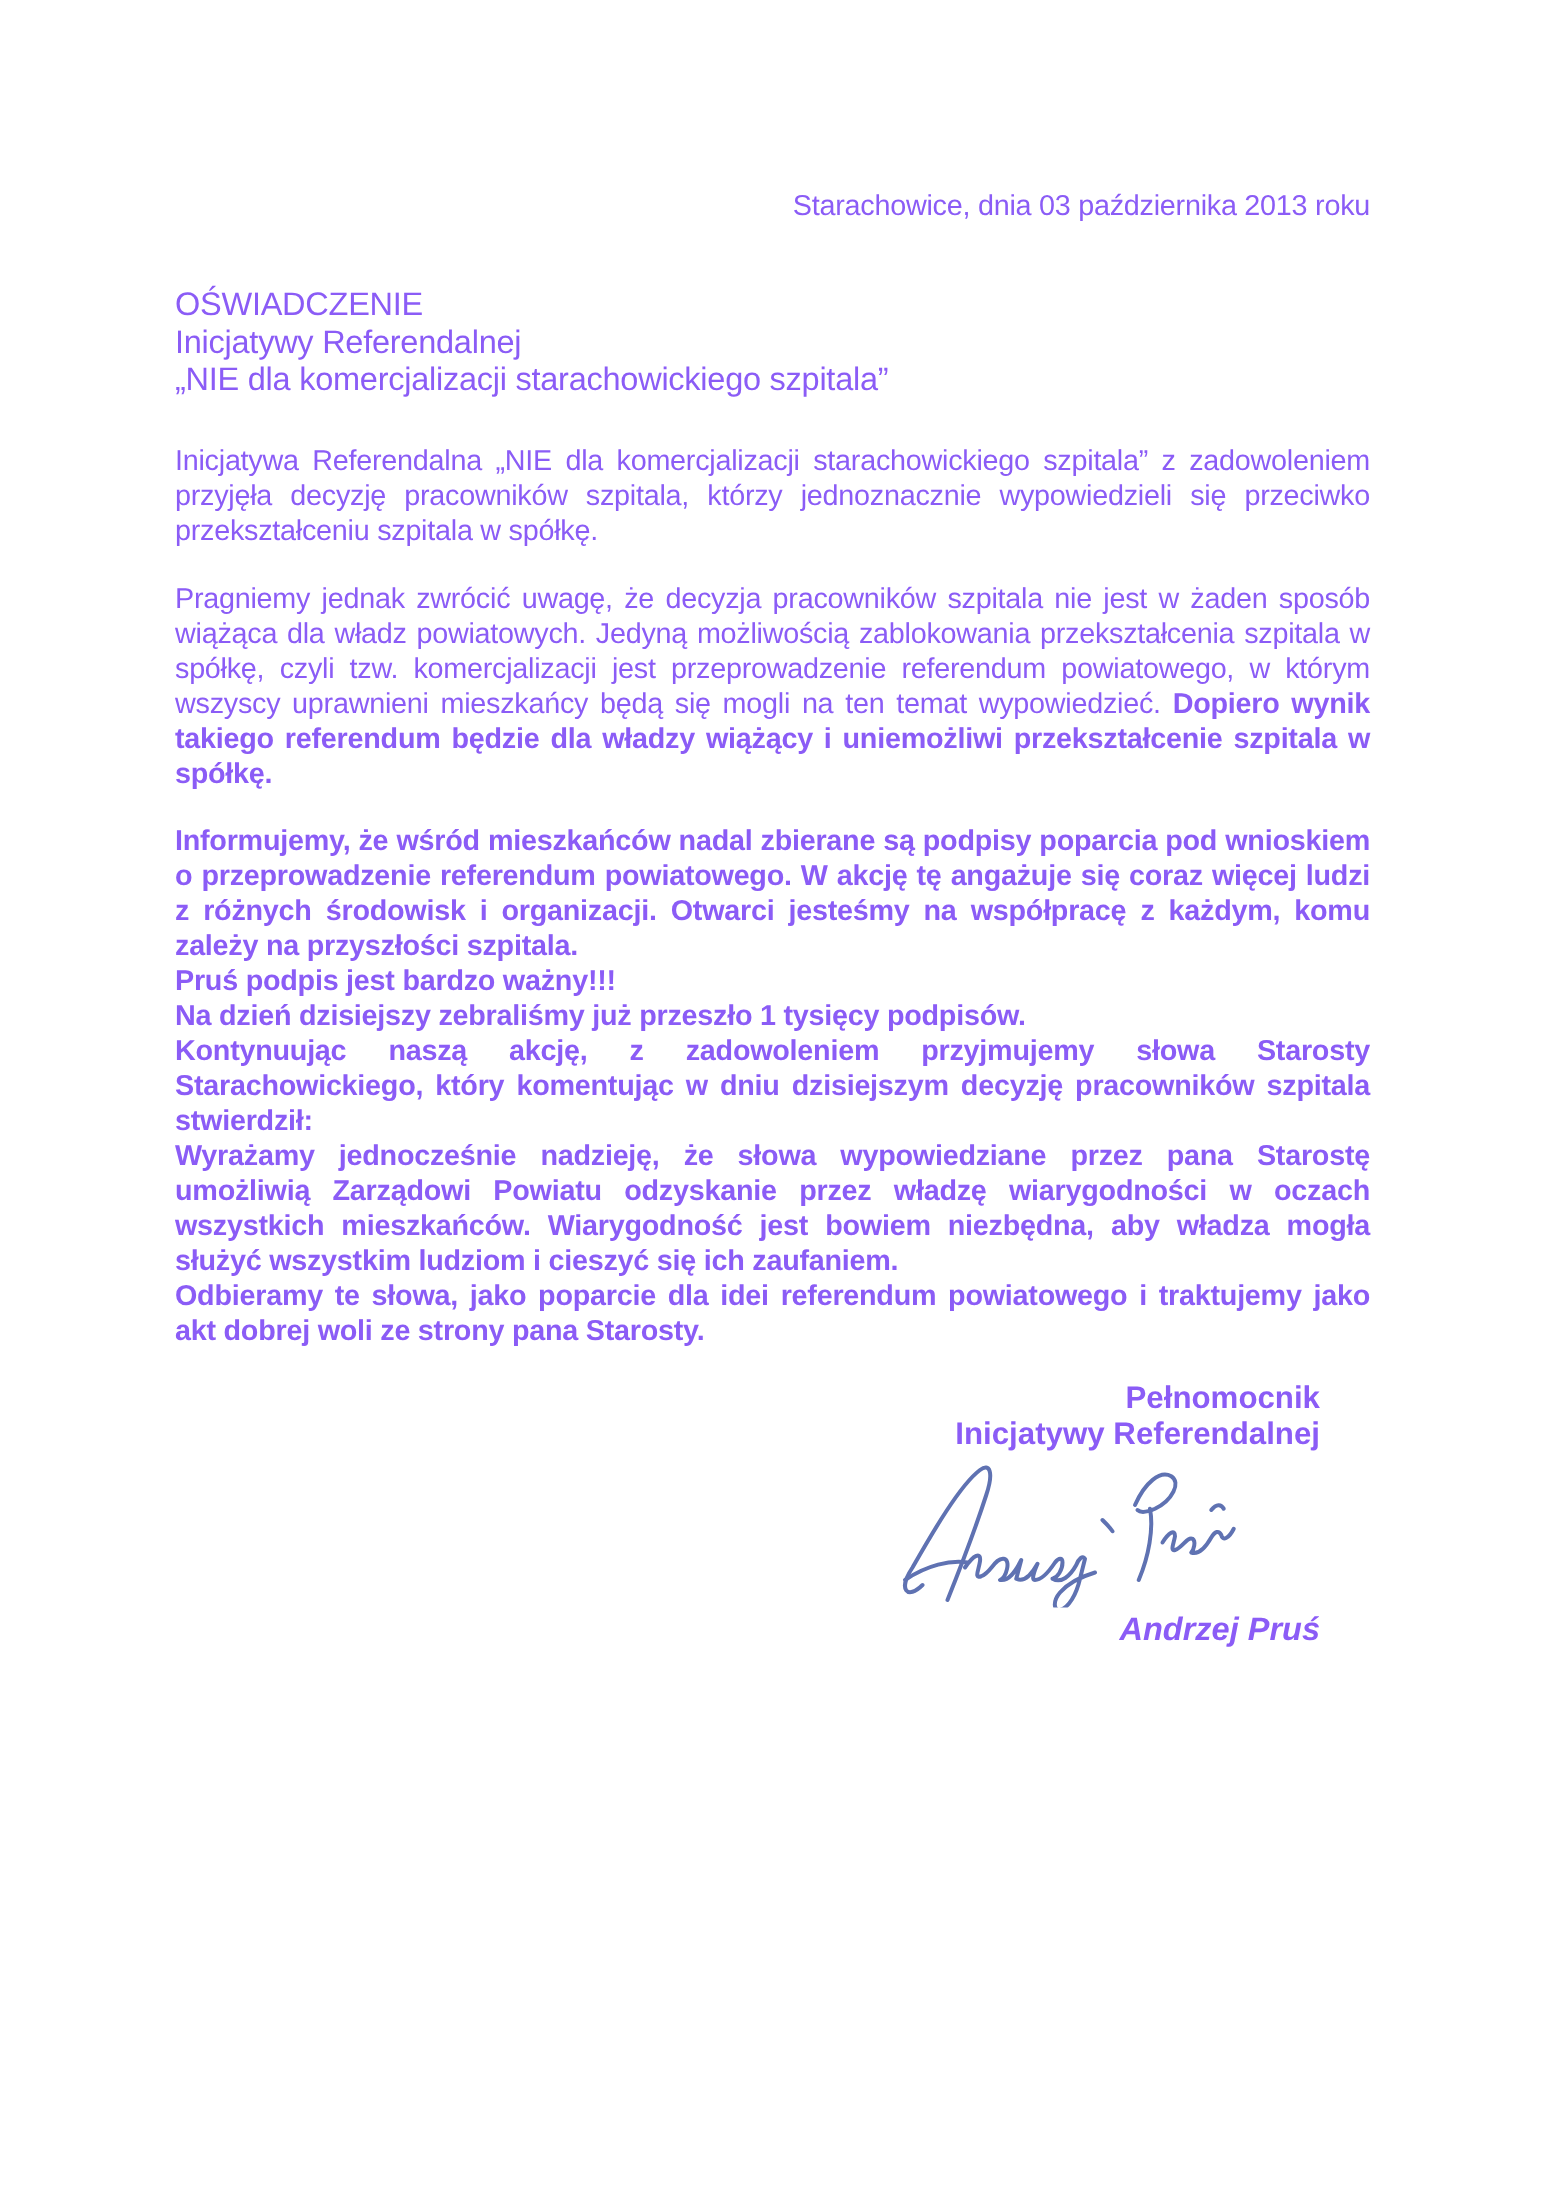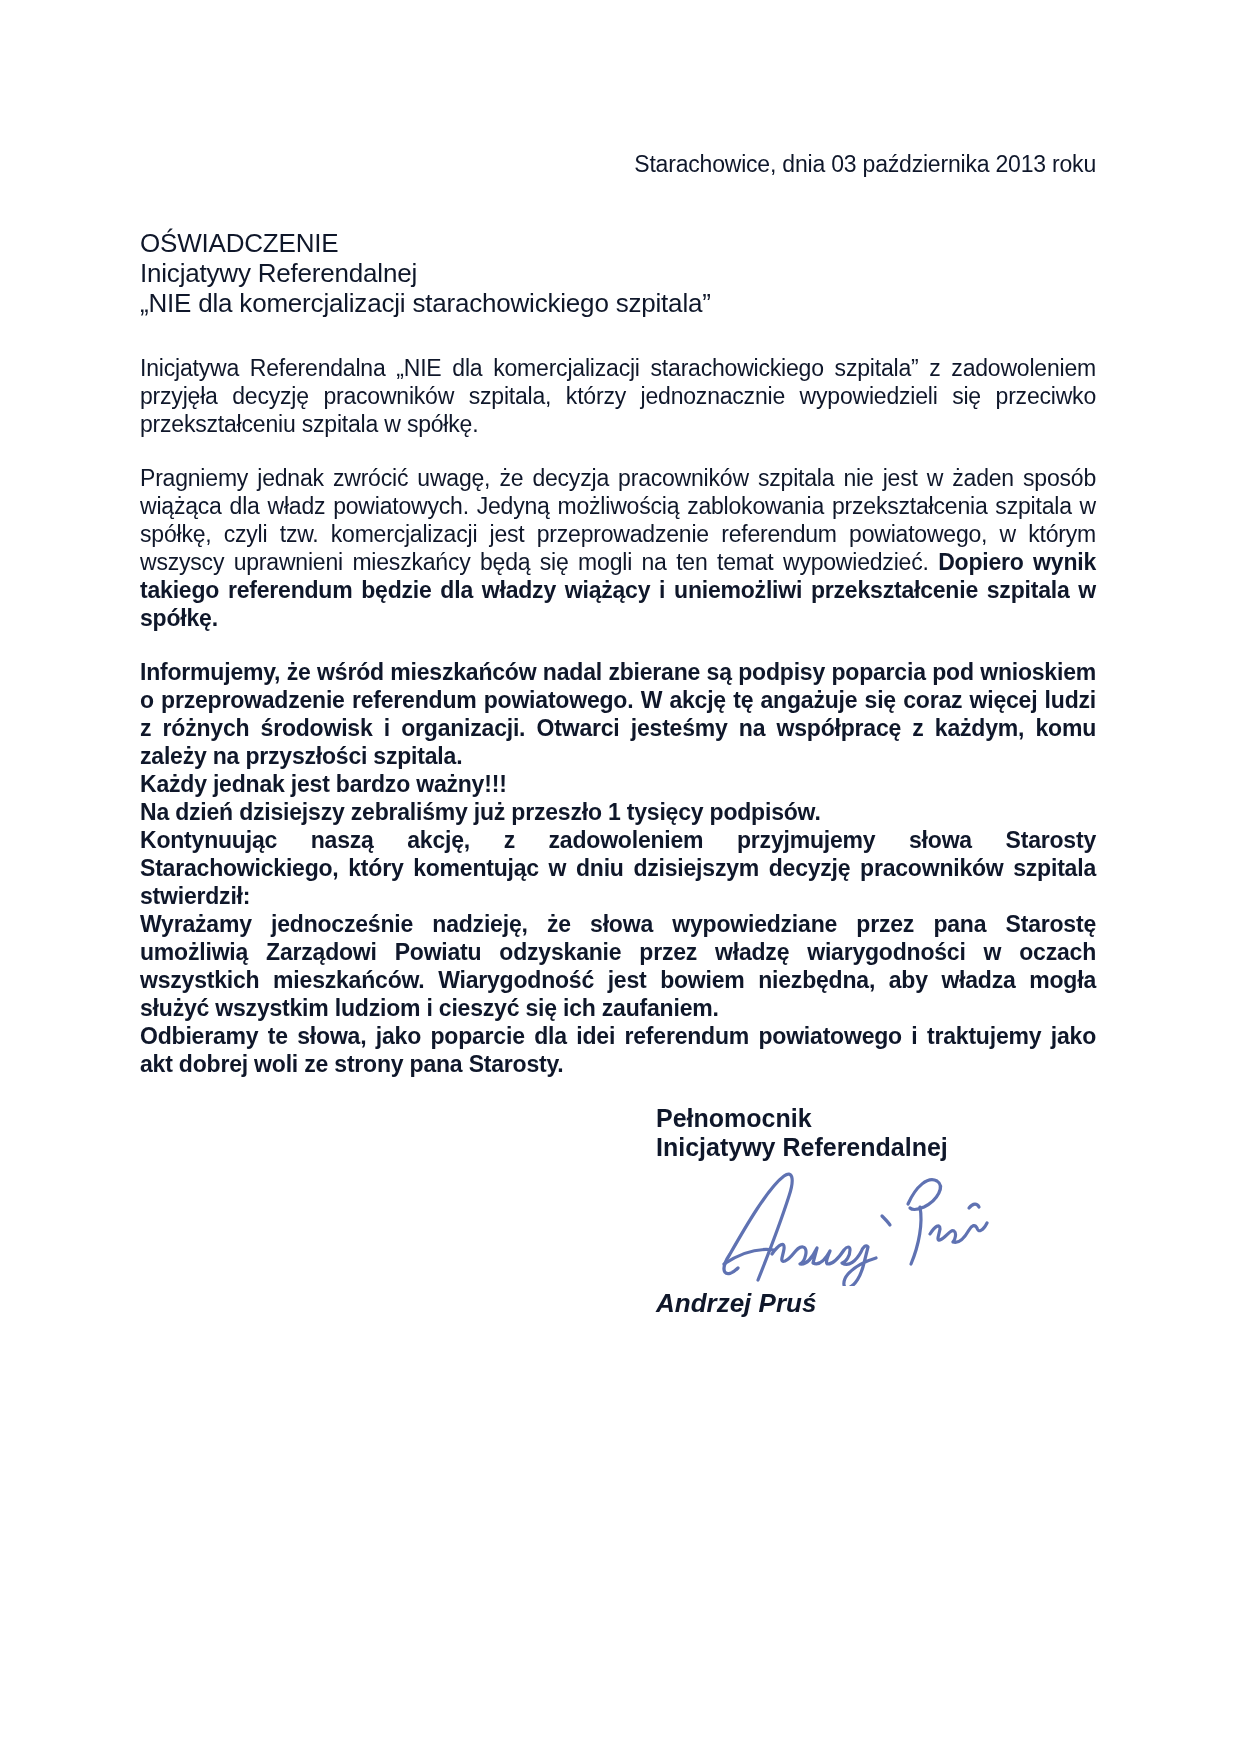--- a/index.html
+++ b/index.html
@@ -5,21 +5,21 @@
   html, body {
     margin: 0;
     padding: 0;
     background: #ffffff;
   }
   .page {
     position: relative;
     width: 1241px;
     height: 1754px;
     background: #ffffff;
-    color: #0f172a;
+    color: #8b5cf6;
     font-family: "Liberation Sans", "DejaVu Sans", sans-serif;
     font-size: 23px;
     line-height: 28px;
     letter-spacing: -0.2px;
     box-sizing: border-box;
     padding: 150px 145px 0 140px;
     overflow: hidden;
   }
   .date {
     text-align: right;
@@ -39,21 +39,21 @@
     text-align: justify;
     margin: 0;
     font-weight: bold;
   }
   .b { font-weight: bold; }
   .bi { font-weight: bold; font-style: italic; }
   .sig-block {
     margin-top: 24px;
     margin-left: 516px;
     width: 400px;
-    text-align: left;
+    text-align: right;
     letter-spacing: 0;
   }
   .sig-role {
     font-weight: bold;
     font-size: 25px;
     line-height: 29px;
   }
   .sig-ink {
     display: block;
     margin: 6px auto 0 auto;
@@ -80,21 +80,21 @@
   </div>
 
   <div class="para">Inicjatywa Referendalna „NIE dla komercjalizacji starachowickiego szpitala” z zadowoleniem przyjęła decyzję pracowników szpitala, którzy jednoznacznie wypowiedzieli się przeciwko przekształceniu szpitala w spółkę.</div>
 
   <div class="para">
     <span>Pragniemy jednak zwrócić uwagę, że decyzja pracowników szpitala nie jest w żaden sposób wiążąca dla władz powiatowych. Jedyną możliwością zablokowania przekształcenia szpitala w spółkę, czyli tzw. komercjalizacji jest przeprowadzenie referendum powiatowego, w którym wszyscy uprawnieni mieszkańcy będą się mogli na ten temat wypowiedzieć. </span><span class="b">Dopiero wynik takiego referendum będzie dla władzy wiążący i uniemożliwi przekształcenie szpitala w spółkę.</span>
   </div>
 
   <div class="para">
     <div class="sub">Informujemy, że wśród mieszkańców nadal zbierane są podpisy poparcia pod wnioskiem o przeprowadzenie referendum powiatowego. W akcję tę angażuje się coraz więcej ludzi z różnych środowisk i organizacji. Otwarci jesteśmy na współpracę z każdym, komu zależy na przyszłości szpitala.</div>
-    <div class="sub b">Każdy jednak jest bardzo ważny!!!</div>
+    <div class="sub b">Pruś podpis jest bardzo ważny!!!</div>
     <div class="sub">Na dzień dzisiejszy zebraliśmy już przeszło 1 tysięcy podpisów.</div>
     <div class="sub">Kontynuując naszą akcję, z zadowoleniem przyjmujemy słowa Starosty Starachowickiego, który komentując w dniu dzisiejszym decyzję pracowników szpitala stwierdził:</div>
     <div class="sub">Wyrażamy jednocześnie nadzieję, że słowa wypowiedziane przez pana Starostę umożliwią Zarządowi Powiatu odzyskanie przez władzę wiarygodności w oczach wszystkich mieszkańców. Wiarygodność jest bowiem niezbędna, aby władza mogła służyć wszystkim ludziom i cieszyć się ich zaufaniem.</div>
     <div class="sub">Odbieramy te słowa, jako poparcie dla idei referendum powiatowego i traktujemy jako akt dobrej woli ze strony pana Starosty.</div>
   </div>
 
   <div class="sig-block">
     <div class="sig-role">Pełnomocnik</div>
     <div class="sig-role">Inicjatywy Referendalnej</div>
 

